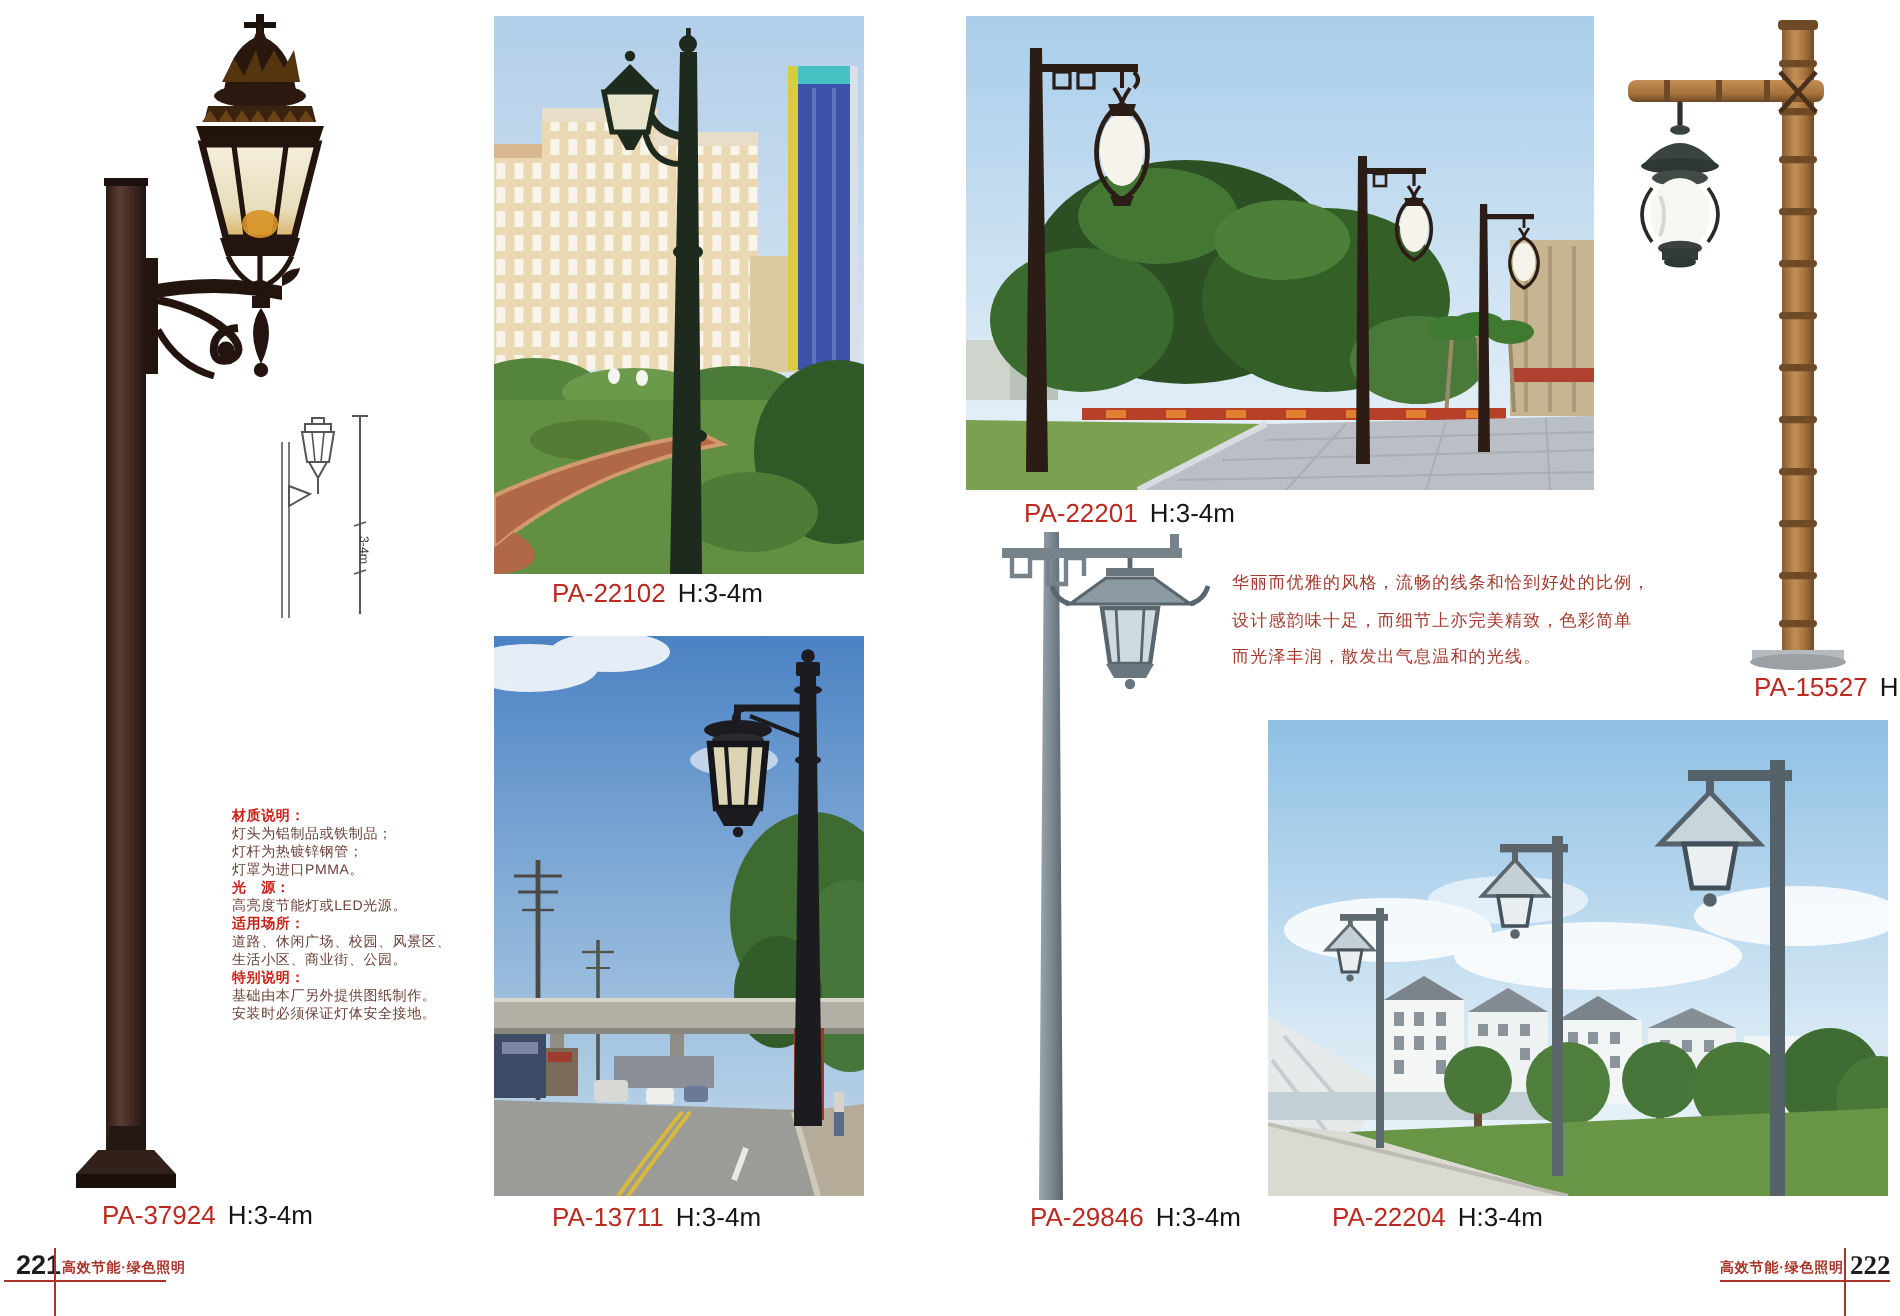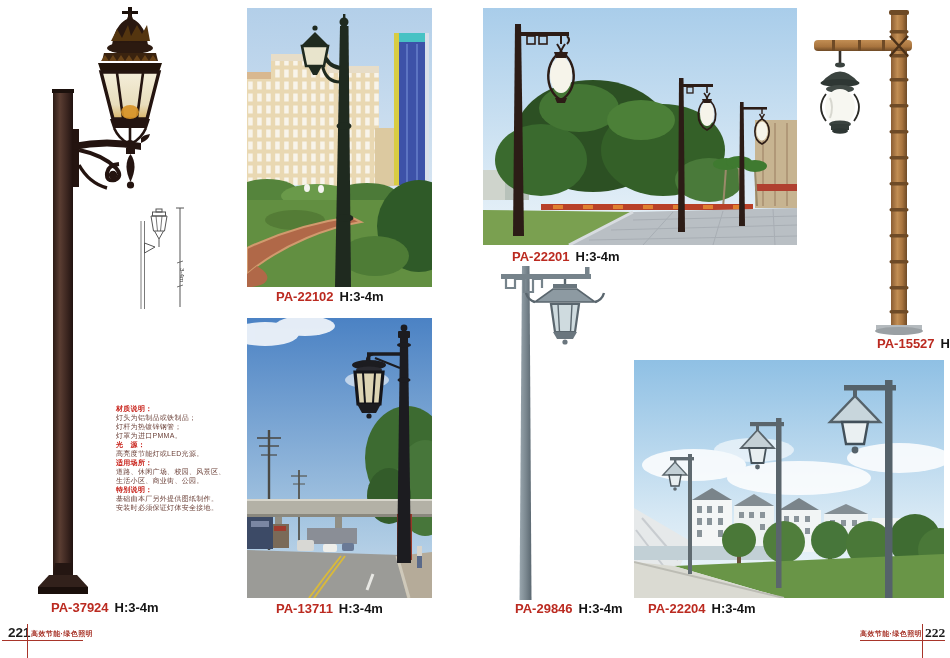--- a/index.html
+++ b/index.html
@@ -1,20 +1,20 @@
 <!DOCTYPE html>
 <html><head>
 <meta charset="utf-8">
 <style>
   html,body{margin:0;padding:0;background:#fff;}
   .page{position:relative;width:950px;height:658px;background:#ffffff;overflow:hidden;
         font-family:"Liberation Sans",sans-serif;}
   .abs{position:absolute;}
   
-  .plabel{position:absolute;white-space:nowrap;font-size:13px;font-weight:bold;letter-spacing:0;padding-left:28px;}
+  .plabel{position:absolute;white-space:nowrap;font-size:13px;font-weight:normal;letter-spacing:0;padding-left:28px;}
   .plabel .code{color:#bb2a20;}
   .plabel .spec{color:#151515;margin-left:6px;}
   
   .spec-block{position:absolute;left:116px;top:404px;width:120px;font-size:7px;line-height:9px;
               letter-spacing:.3px;}
   .spec-heading{color:#c8221a;font-weight:bold;}
   .spec-body{color:#6b4038;}
   
   .desc-block{position:absolute;left:616px;top:282px;width:228px;font-size:8.5px;line-height:18.5px;
               letter-spacing:.6px;color:#a23a2e;}
@@ -332,20 +332,25 @@
       <path d="M260,99 H284 v2.6 H260 Z" stroke="none"></path>
       <path d="M279,101 v5 M276.5,106 q2.5,3.4 2.5,5 q0,-1.6 2.5,-5" fill="none" stroke-width="1.4"></path>
       <path d="M279,111 C270,115 269,131 279,136 C289,131 288,115 279,111" fill="none" stroke-width="1.6"></path>
       <ellipse cx="279" cy="123" rx="5.6" ry="9.6" fill="#f6f4ea" stroke="none"></ellipse>
     </g>
   </svg>
   <div class="plabel" style="left:484px;top:249px;">
     <span class="code">PA-22201</span><span class="spec">H:3-4m</span>
   </div>
 
+  <div class="desc-block">
+    <div>华丽而优雅的风格，流畅的线条和恰到好处的比例，</div>
+    <div>设计感韵味十足，而细节上亦完美精致，色彩简单</div>
+    <div>而光泽丰润，散发出气息温和的光线。</div>
+  </div>
 
   <svg class="abs" style="left:495px;top:258px;" width="135" height="342" viewBox="0 0 135 342">
     <defs>
       <linearGradient id="grayPole" x1="0" y1="0" x2="1" y2="0">
         <stop offset="0" stop-color="#9aa7af"></stop>
           <stop offset="0.5" stop-color="#7d8a92"></stop>
         <stop offset="1" stop-color="#5a6770"></stop>
       </linearGradient>
     </defs>
     <g>
@@ -461,21 +466,21 @@
       <g fill="#55626a">
         <rect x="251" y="20" width="7.5" height="218"></rect>
         <rect x="210" y="25" width="52" height="5.5"></rect>
         <rect x="219" y="30" width="4" height="8"></rect>
         <path d="M196,62 L221,36 L246,62 Z" fill="#c8d6dc" stroke="#55626a" stroke-width="2.4"></path>
         <path d="M208,62 h26 l-4,22 h-18 z" fill="#eaf0f2" stroke="#42505a" stroke-width="2.4"></path>
         <circle cx="221" cy="90" r="3.4"></circle>
       </g>
     </g>
   </svg>
-  <div class="plabel" style="left:620px;top:601px;">
+  <div class="plabel" style="left:638px;top:601px;">
     <span class="code">PA-22204</span><span class="spec">H:3-4m</span>
   </div>
 
   <svg class="abs" style="left:810px;top:8px;" width="140" height="330" viewBox="0 0 140 330">
     <defs>
       <linearGradient id="bambooG" x1="0" y1="0" x2="1" y2="0">
         <stop offset="0" stop-color="#8a5c32"></stop>
           <stop offset="0.4" stop-color="#c28e54"></stop>
         <stop offset="0.7" stop-color="#a8743e"></stop>
           <stop offset="1" stop-color="#6e4a26"></stop>

